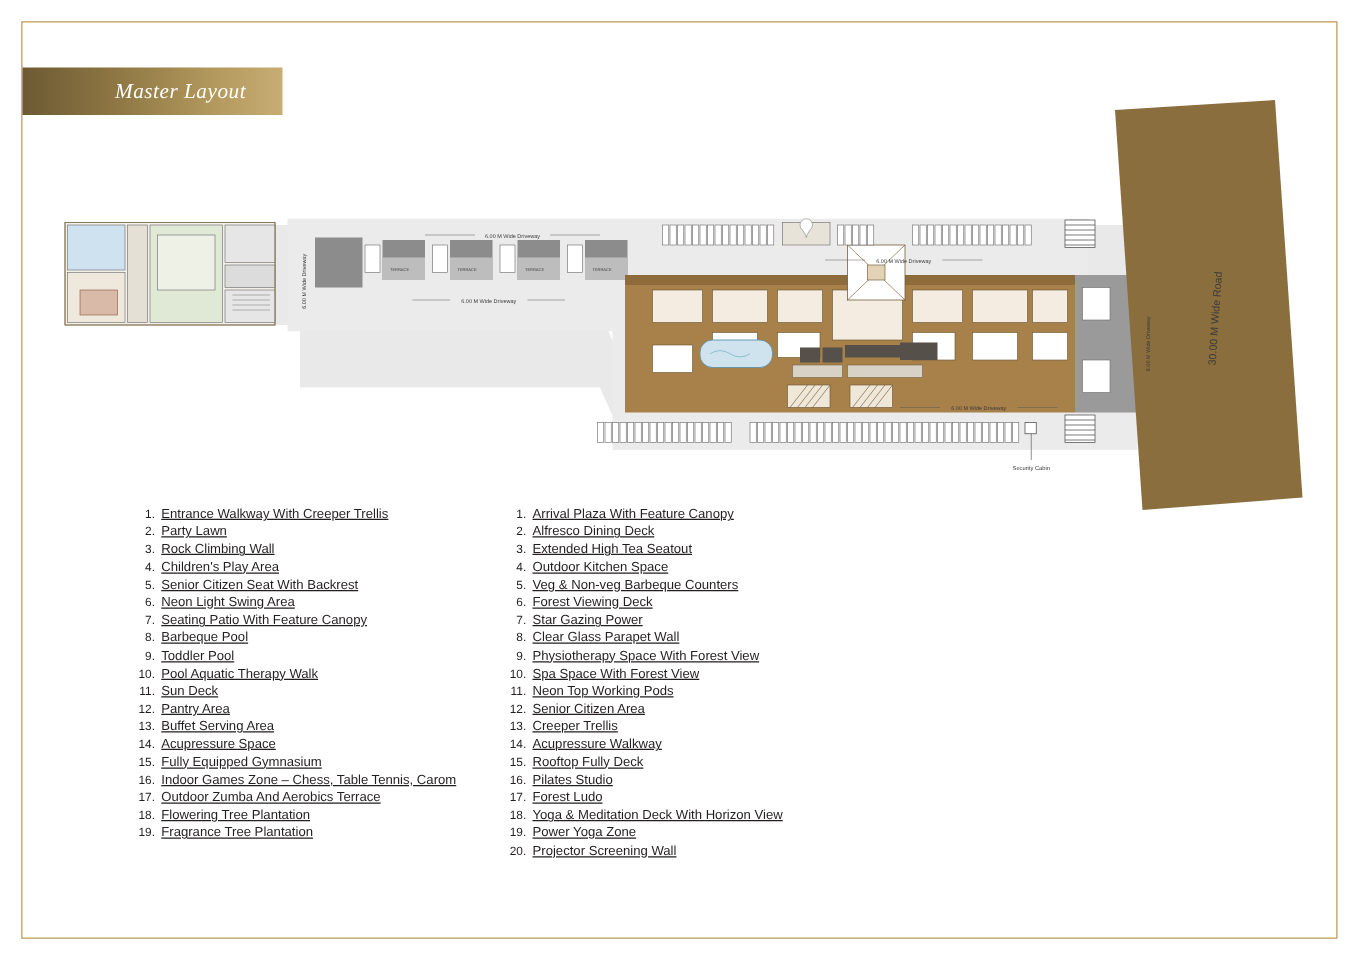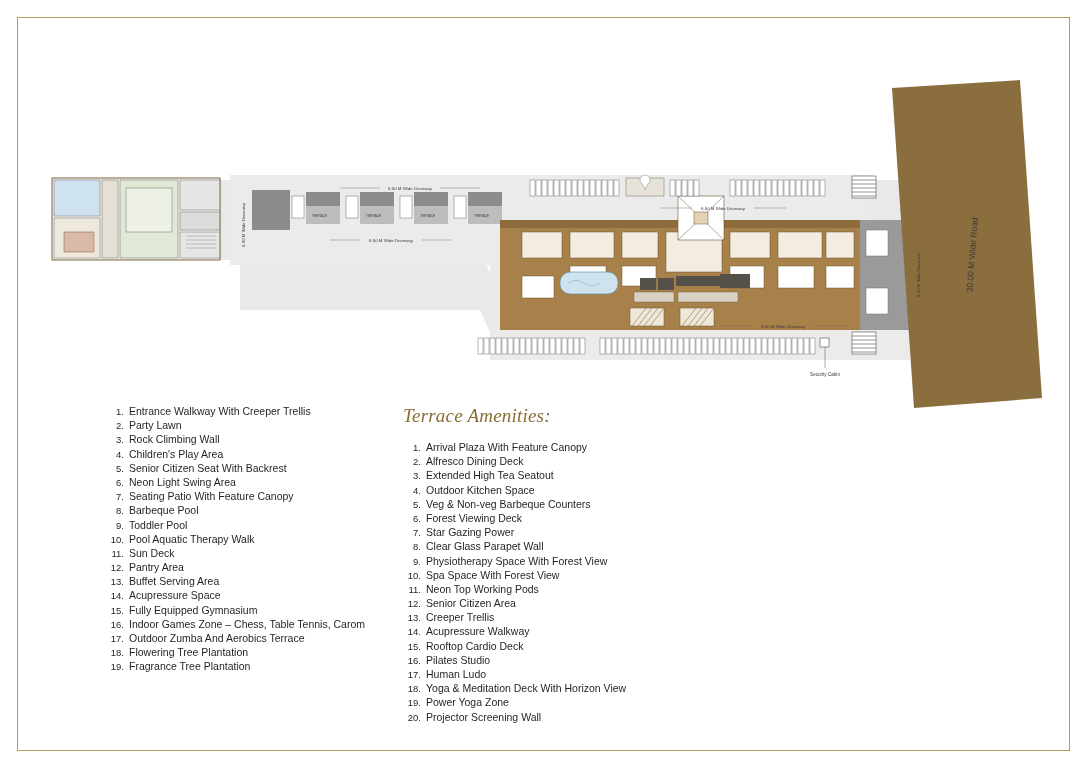--- a/index.html
+++ b/index.html
@@ -90,40 +90,44 @@
   }
   ol.amen li {
     counter-increment: amen;
     position: relative;
     padding-left: 25px;
     font-size: 10.5px;
     line-height: 13.6px;
     color: #231f20;
     margin-bottom: 0.6px;
     white-space: nowrap;
+    text-decoration: underline;
   }
   ol.amen li::before {
     content: counter(amen) ".";
     position: absolute;
     left: 0;
     width: 20px;
     text-align: right;
     font-size: 9.5px;
     color: #231f20;
   }
   
   .plan text { font-family: "Liberation Sans", sans-serif; fill: #3a3a3a; }
 </style>
 </head>
 <body>
 
 <div class="page">
 
   <div class="frame"></div>
 
+  <div class="title-tab">
+    <span>Master Layout</span>
+  </div>
 
   <div class="plan">
     <svg width="1030" height="330" viewBox="0 0 1030 330" xmlns="http://www.w3.org/2000/svg">
 
       <g>
         <path d="M22,100 L210,100 L210,170 L450,170 L470,215 L470,265 L830,265 L830,100 L880,100 L880,265 L880,275 L470,275 L450,230 L210,230 L210,180 L22,180 Z" fill="#e9e9e9" stroke="none"></path>
         <rect x="200" y="95" width="640" height="90" fill="#ebebeb"></rect>
         <rect x="460" y="150" width="420" height="130" fill="#ebebeb"></rect>
       </g>
 
@@ -417,39 +421,38 @@
         <li>Acupressure Space</li>
         <li>Fully Equipped Gymnasium</li>
         <li>Indoor Games Zone – Chess, Table Tennis, Carom</li>
         <li>Outdoor Zumba And Aerobics Terrace</li>
         <li>Flowering Tree Plantation</li>
         <li>Fragrance Tree Plantation</li>
       </ol>
     </div>
 
     <div class="col right">
-      <h2>Terrace Amenities:</h2>
       <ol class="amen">
         <li>Arrival Plaza With Feature Canopy</li>
         <li>Alfresco Dining Deck</li>
         <li>Extended High Tea Seatout</li>
         <li>Outdoor Kitchen Space</li>
         <li>Veg &amp; Non-veg Barbeque Counters</li>
         <li>Forest Viewing Deck</li>
         <li>Star Gazing Power</li>
         <li>Clear Glass Parapet Wall</li>
         <li>Physiotherapy Space With Forest View</li>
         <li>Spa Space With Forest View</li>
         <li>Neon Top Working Pods</li>
         <li>Senior Citizen Area</li>
         <li>Creeper Trellis</li>
         <li>Acupressure Walkway</li>
-        <li>Rooftop Cardio Deck</li>
+        <li>Rooftop Fully Deck</li>
         <li>Pilates Studio</li>
-        <li>Human Ludo</li>
+        <li>Forest Ludo</li>
         <li>Yoga &amp; Meditation Deck With Horizon View</li>
         <li>Power Yoga Zone</li>
         <li>Projector Screening Wall</li>
       </ol>
     </div>
 
   </div>
 </div>
 
 </body></html>

